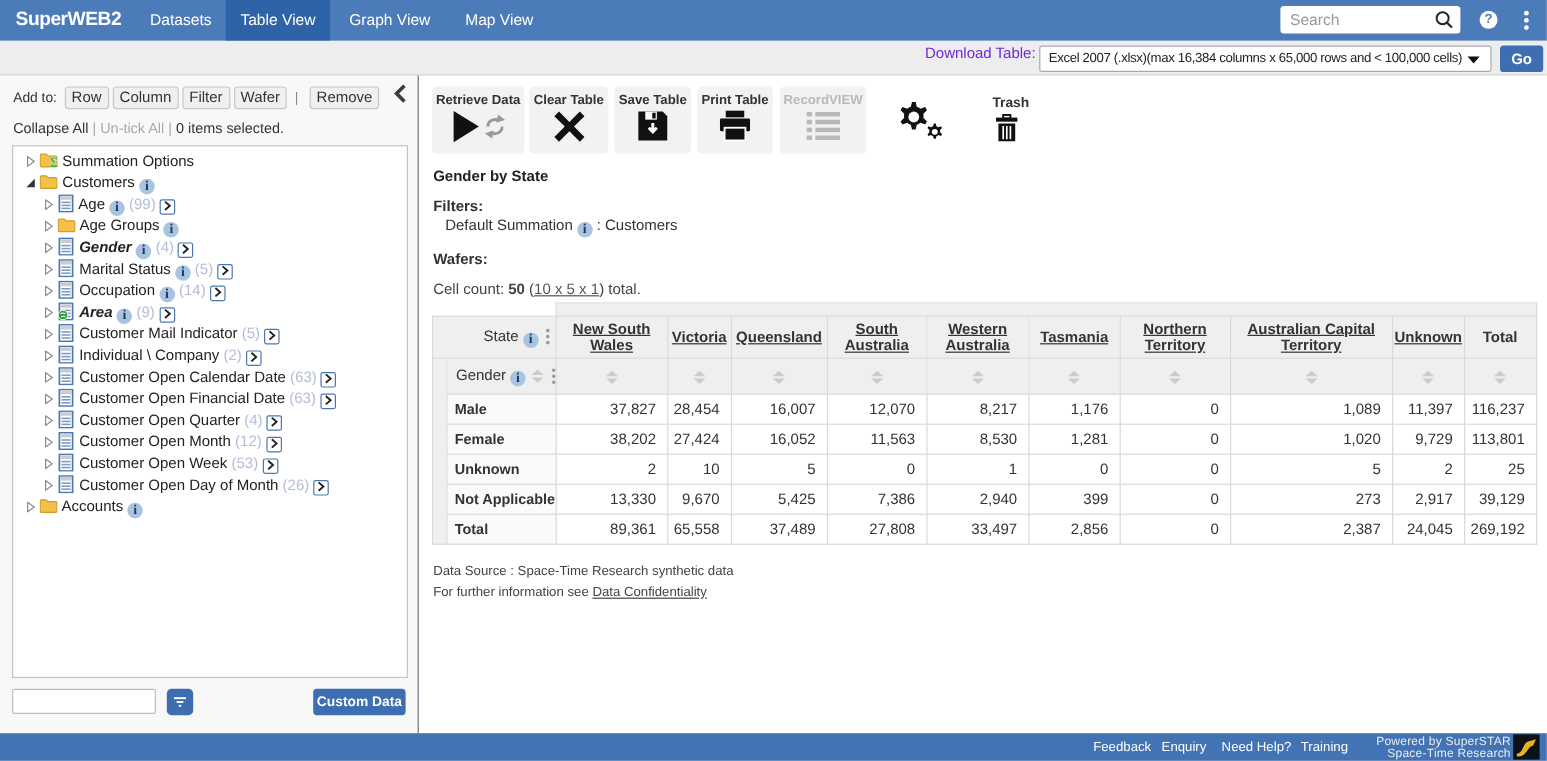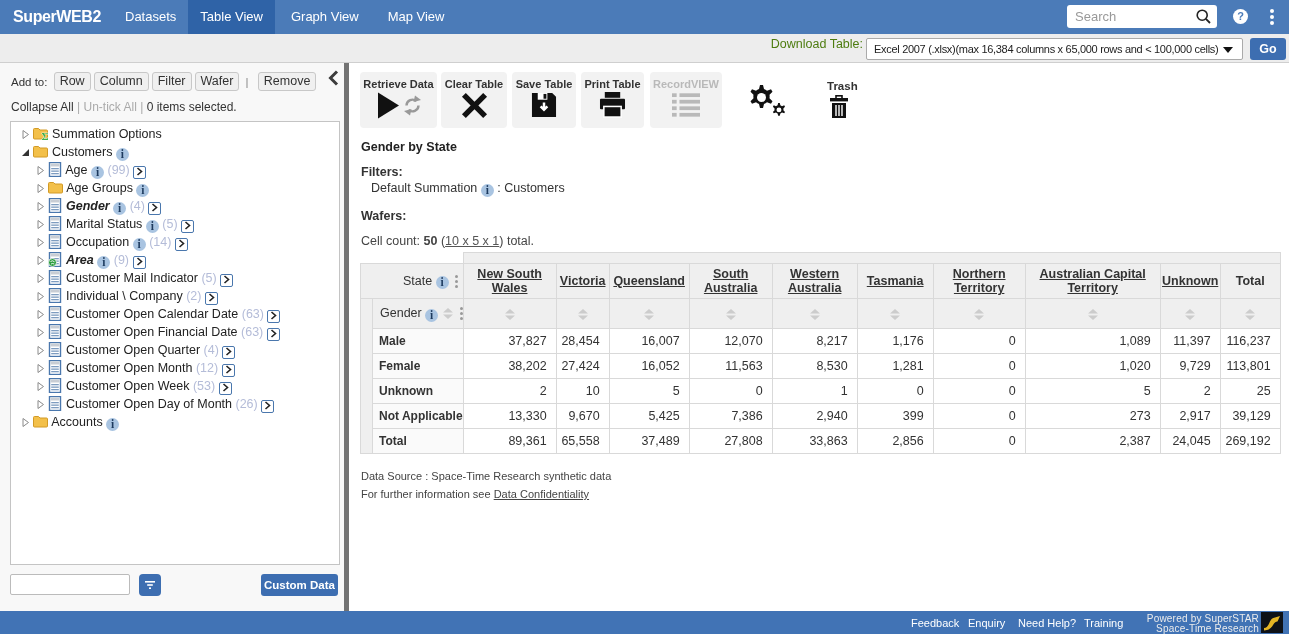--- a/index.html
+++ b/index.html
@@ -14,27 +14,27 @@
 .search { position:absolute; left:1067px; top:5px; width:150px; height:23px; background:#fff; border-radius:3px; }
 .search span { position:absolute; left:8px; top:4px; color:#999; font-size:13px; }
 .search svg { position:absolute; right:5px; top:3px; }
 .help { position:absolute; left:1233px; top:9px; width:15px; height:15px; background:#fff; border-radius:50%; color:#4b7bb8; font-weight:bold; font-size:11px; text-align:center; line-height:15px; }
 .kebab { position:absolute; left:1270px; top:9px; width:4px; }
 .kebab i { display:block; width:4px; height:4px; border-radius:50%; background:#fff; margin-bottom:2px; }
 
 .dbar { position:absolute; left:0; top:34px; width:1289px; height:29px; background:#ededed; border-bottom:1px solid #cfcfcf; }
 .dtitle { position:absolute; left:10px; top:8px; font-size:12.5px; font-weight:bold; color:#333;margin-top:41px; }
 .info { display:inline-block; width:13px; height:13px; border-radius:50%; background:#a9c4e1; color:#1d3a5e; font-weight:bold; font-style:normal; font-size:11.5px; text-align:center; line-height:12.5px; vertical-align:-2px; font-family:"Liberation Serif",serif; }
-.dl-label { position:absolute; right:426px; top:3px; font-size:12.5px; color:#4d7c0f; }
+.dl-label { position:absolute; right:426px; top:3px; font-size:12.5px; color:#6d28d9; }
 .dl-select { position:absolute; left:866px; top:4px; width:377px; height:22px; background:#fff; border:1px solid #aaa; border-radius:2px; font-size:11px; letter-spacing:-0.3px; color:#222; line-height:20px; padding-left:7px; }
 .dl-select .arr { position:absolute; right:9px; top:8px; width:0; height:0; border-left:5px solid transparent; border-right:5px solid transparent; border-top:6px solid #111; }
 .btn-blue { background:#3d6eb1; color:#fff; border-radius:3px; text-align:center; }
 .go { position:absolute; left:1250px; top:4px; width:36px; height:22px; line-height:22px; font-size:12.5px; font-weight:bold; }
 
-.panel { position:absolute; left:0; top:63px; width:349px; height:548px; background:#f8f8f8; border-right:5px solid #737373; }
+.panel { position:absolute; left:0; top:63px; width:349px; height:548px; background:#f8f8f8; border-right:1px solid #737373; }
 .addto { position:absolute; left:11px; top:9px; font-size:11.5px; color:#333; height:20px; line-height:20px; white-space:nowrap; }
 .pbtn { display:inline-block; background:#f0f0f0; border:1px solid #c8c8c8; border-radius:3px; color:#333; font-size:12.5px; padding:0 5px; height:19px; line-height:17px; margin-left:3px; vertical-align:top; }
 .chev { position:absolute; left:328px; top:7px; }
 .links { position:absolute; left:11px; top:37px; font-size:12px; color:#333; }
 .links .gray { color:#aaa; }
 .tree { position:absolute; left:10px; top:58px; width:330px; height:444px; background:#fff; border:1px solid #c4c4c4; overflow:hidden; padding-top:3px; }
 .trow { position:relative; height:18px; line-height:18px; white-space:nowrap; font-size:12.5px; color:#222; }
 .trow .cnt { color:#b4bcd8; }
 .boxar { display:inline-block; width:13px; height:13px; border:1px solid #4a77ad; border-radius:2px; background:#fff; vertical-align:-2px; text-align:center; line-height:10px; }
 .finput { position:absolute; left:10px; top:511px; width:120px; height:21px; background:#fff; border:1px solid #bbb; border-radius:2px; }
@@ -488,21 +488,21 @@
           <td class="num">273</td>
           <td class="num">2,917</td>
           <td class="num">39,129</td>
         </tr>
         <tr>
           <td class="rl">Total</td>
           <td class="num">89,361</td>
           <td class="num">65,558</td>
           <td class="num">37,489</td>
           <td class="num">27,808</td>
-          <td class="num">33,863</td>
+          <td class="num">33,497</td>
           <td class="num">2,856</td>
           <td class="num">0</td>
           <td class="num">2,387</td>
           <td class="num">24,045</td>
           <td class="num">269,192</td>
         </tr>
       </tbody>
     </table>
     <div class="fnote" style="left:11px;top:407px;">Data Source : Space-Time Research synthetic data</div>
     <div class="fnote" style="left:11px;top:425px;">For further information see <u>Data Confidentiality</u></div>

